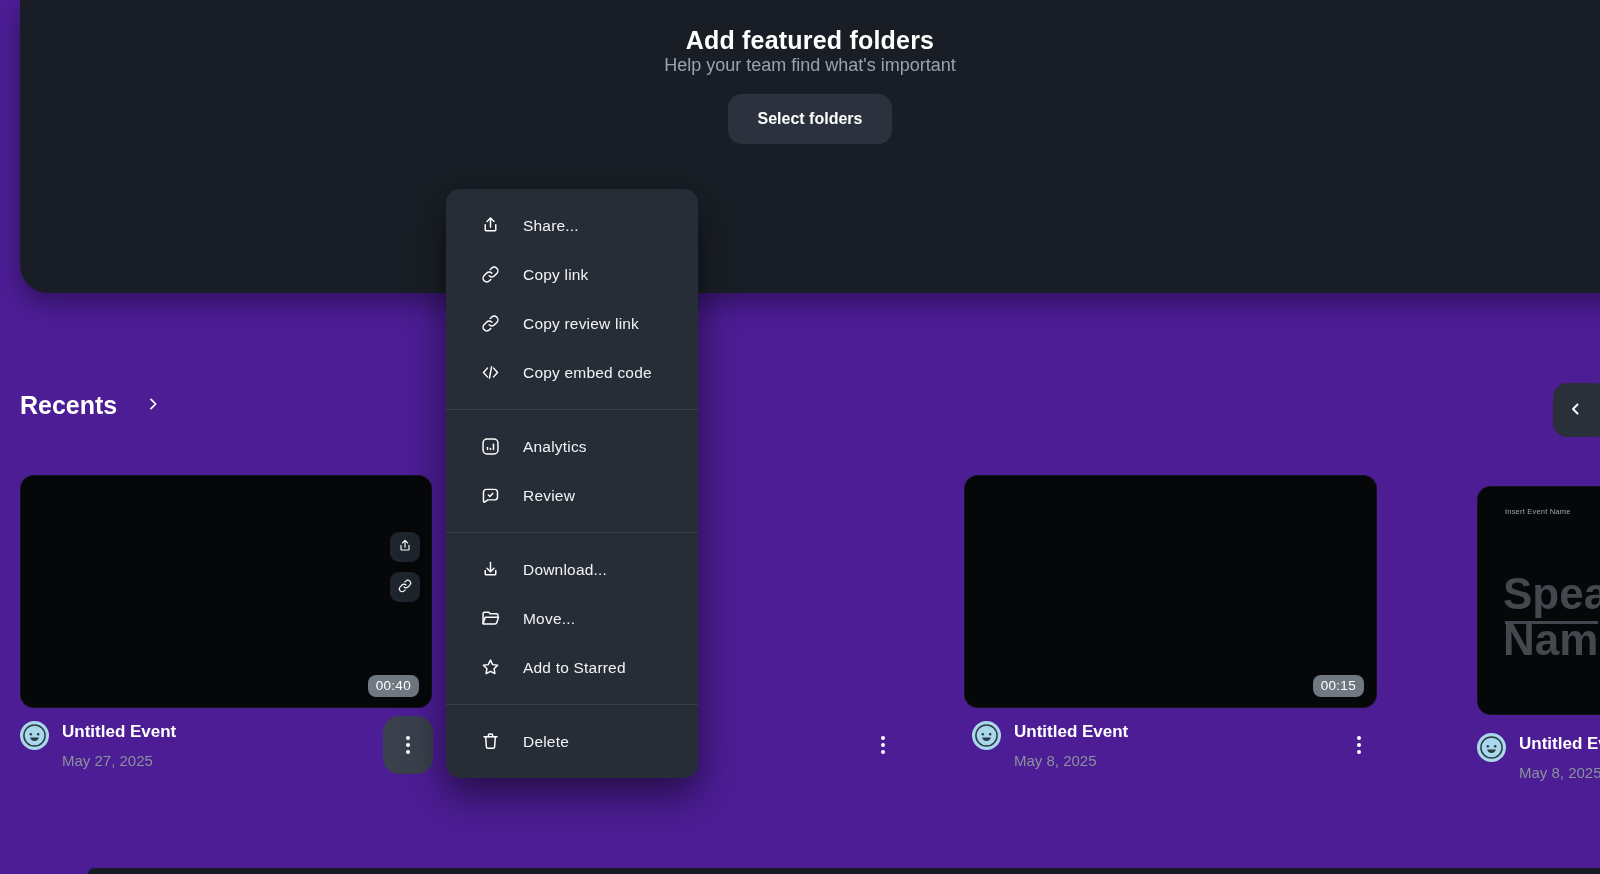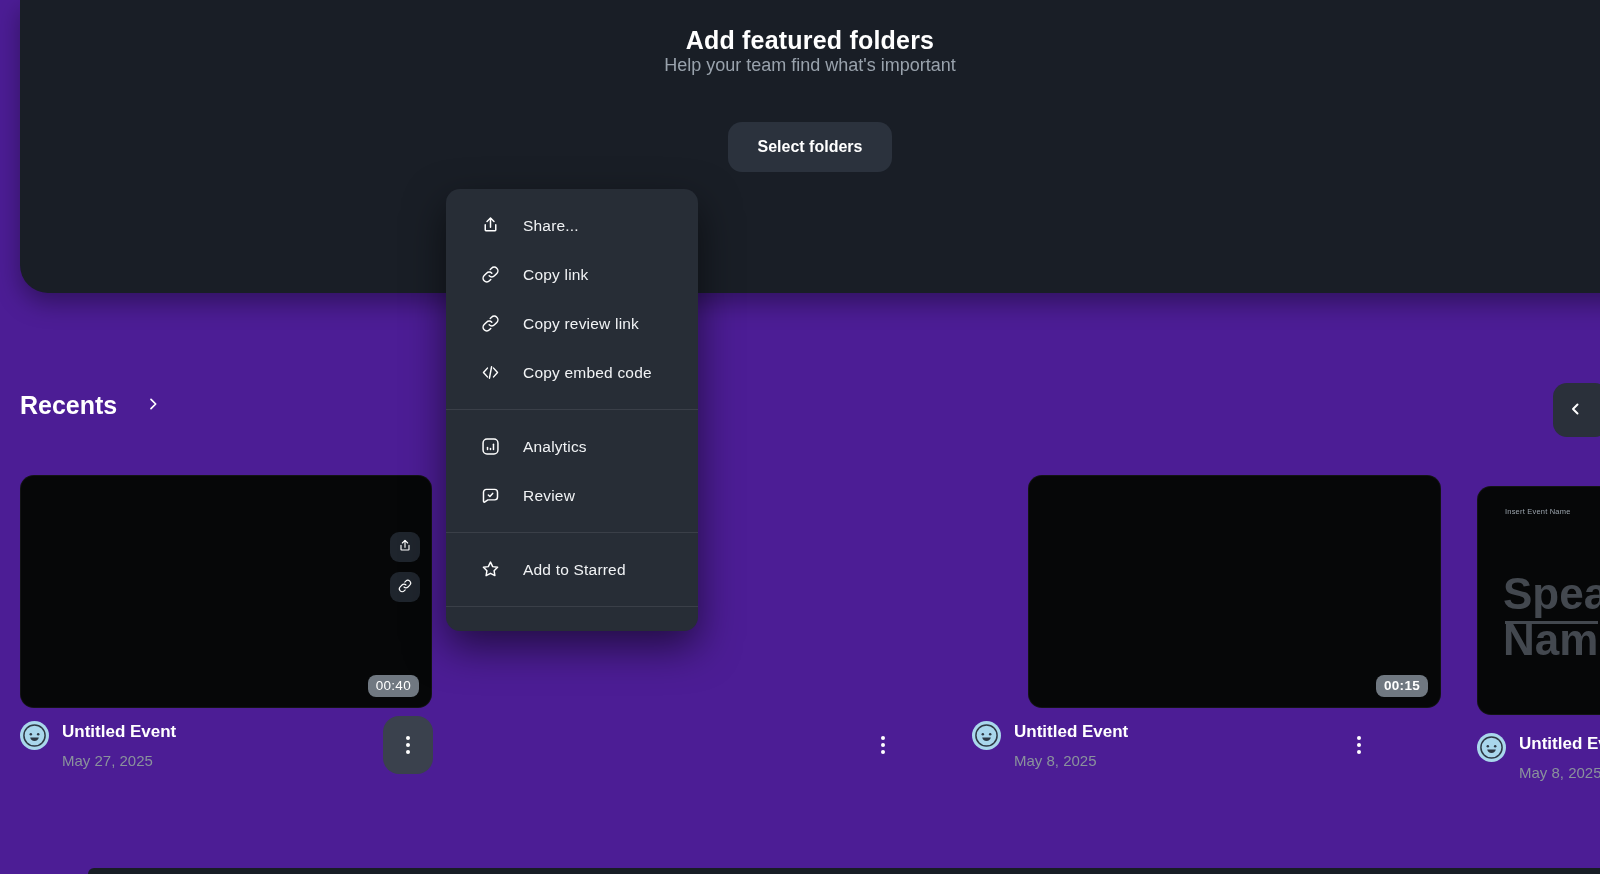--- a/index.html
+++ b/index.html
@@ -12,21 +12,21 @@
   
   .featured-panel {
     position:absolute; left:20px; top:0; width:1626px; height:293px;
     background:#191E26; border-radius:0 0 28px 28px;
     box-shadow:0 10px 24px rgba(0,0,0,.35);
   }
   .featured-inner { position:absolute; left:0; right:46px; top:0; text-align:center; }
   .featured-title { margin-top:26px; font-size:25px; font-weight:700; letter-spacing:.2px; }
   .featured-sub { margin-top:0; font-size:18px; color:#99A2AC; }
   .select-folders-btn {
-    display:inline-block; margin-top:28px; height:50px; line-height:50px; padding:0 30px;
+    display:inline-block; height:50px; line-height:50px; padding:0 30px;
     background:#2B323D; border:none; border-radius:14px; color:#fff;
     font-family:inherit; font-size:16px; font-weight:700; cursor:pointer;
   }
 
   
   .recents-header { position:absolute; left:20px; top:391px; display:flex; align-items:center; gap:28px; cursor:pointer; }
   .recents-title { font-size:25px; font-weight:700; }
   .chev { display:block; }
 
   
@@ -36,21 +36,21 @@
     display:flex; align-items:center; justify-content:flex-start; padding-left:14px;
   }
 
   
   .card {
     position:absolute; background:#060708; border:1px solid rgba(255,255,255,.05);
     border-radius:14px; cursor:pointer;
   }
   .card1 { left:20px;   top:475px; width:412px; height:233px; }
   .card2 { left:497px;  top:475px; width:412px; height:233px; }
-  .card3 { left:1028px;  top:475px; width:413px; height:233px;font-weight:bold; }
+  .card3 { left:964px;  top:475px; width:413px; height:233px; }
   .card4 { left:1477px; top:486px; width:412px; height:229px; }
 
   .duration-badge {
     position:absolute; right:12px; bottom:10px; background:rgba(122,130,140,.92);
     color:#fff; font-size:13.5px; padding:3px 8px 4px; border-radius:8px; letter-spacing:.3px;
   }
   .mini-btn {
     position:absolute; right:11px; width:30px; height:30px; background:#1F252D;
     border:none; border-radius:9px; cursor:pointer;
     display:flex; align-items:center; justify-content:center;
@@ -282,26 +282,55 @@
           </svg>
       </span>
       <span class="mi-label">Review</span>
     </div>
 
     <div class="menu-divider"></div>
 
     <div class="menu-item">
       <span class="mi-icon">
         <svg class="icon" width="21" height="21" viewBox="0 0 24 24">
+            <path d="M12 4v10"></path>
+            <path d="M8 10.5l4 4 4-4"></path>
+            <path d="M6 13v4.2c0 .44.36.8.8.8h10.4c.44 0 .8-.36.8-.8V13"></path>
+          </svg>
+      </span>
+      <span class="mi-label">Download...</span>
+    </div>
+    <div class="menu-item">
+      <span class="mi-icon">
+        <svg class="icon" width="21" height="21" viewBox="0 0 24 24">
+            <path d="M20.5 10.5V8.3c0-.9-.7-1.6-1.6-1.6h-7.2L9.9 4.9H5.1c-.9 0-1.6.7-1.6 1.6v11.3"></path>
+            <path d="M3.5 17.8L6 10.5h15.2l-2.1 6.4c-.3.9-1.1 1.5-2 1.5H4.3c-.5 0-.9-.3-.8-.6z"></path>
+          </svg>
+      </span>
+      <span class="mi-label">Move...</span>
+    </div>
+    <div class="menu-item">
+      <span class="mi-icon">
+        <svg class="icon" width="21" height="21" viewBox="0 0 24 24">
             <path d="M12 3.6l2.5 5.1 5.6.8-4 3.9.9 5.6-5-2.6-5 2.6.9-5.6-4-3.9 5.6-.8z"></path>
           </svg>
       </span>
       <span class="mi-label">Add to Starred</span>
     </div>
 
     <div class="menu-divider"></div>
 
+    <div class="menu-item">
+      <span class="mi-icon">
+        <svg class="icon" width="21" height="21" viewBox="0 0 24 24">
+            <path d="M4.5 6.5h15"></path>
+            <path d="M9.5 6.5V5c0-.8.7-1.5 1.5-1.5h2c.8 0 1.5.7 1.5 1.5v1.5"></path>
+            <path d="M6.5 6.5l.8 11.6c.06.9.8 1.6 1.7 1.6h6c.9 0 1.64-.7 1.7-1.6l.8-11.6"></path>
+          </svg>
+      </span>
+      <span class="mi-label">Delete</span>
+    </div>
 
   </div>
 
   <div class="bottom-wedge"></div>
 
 </div>
 
 </body></html>

